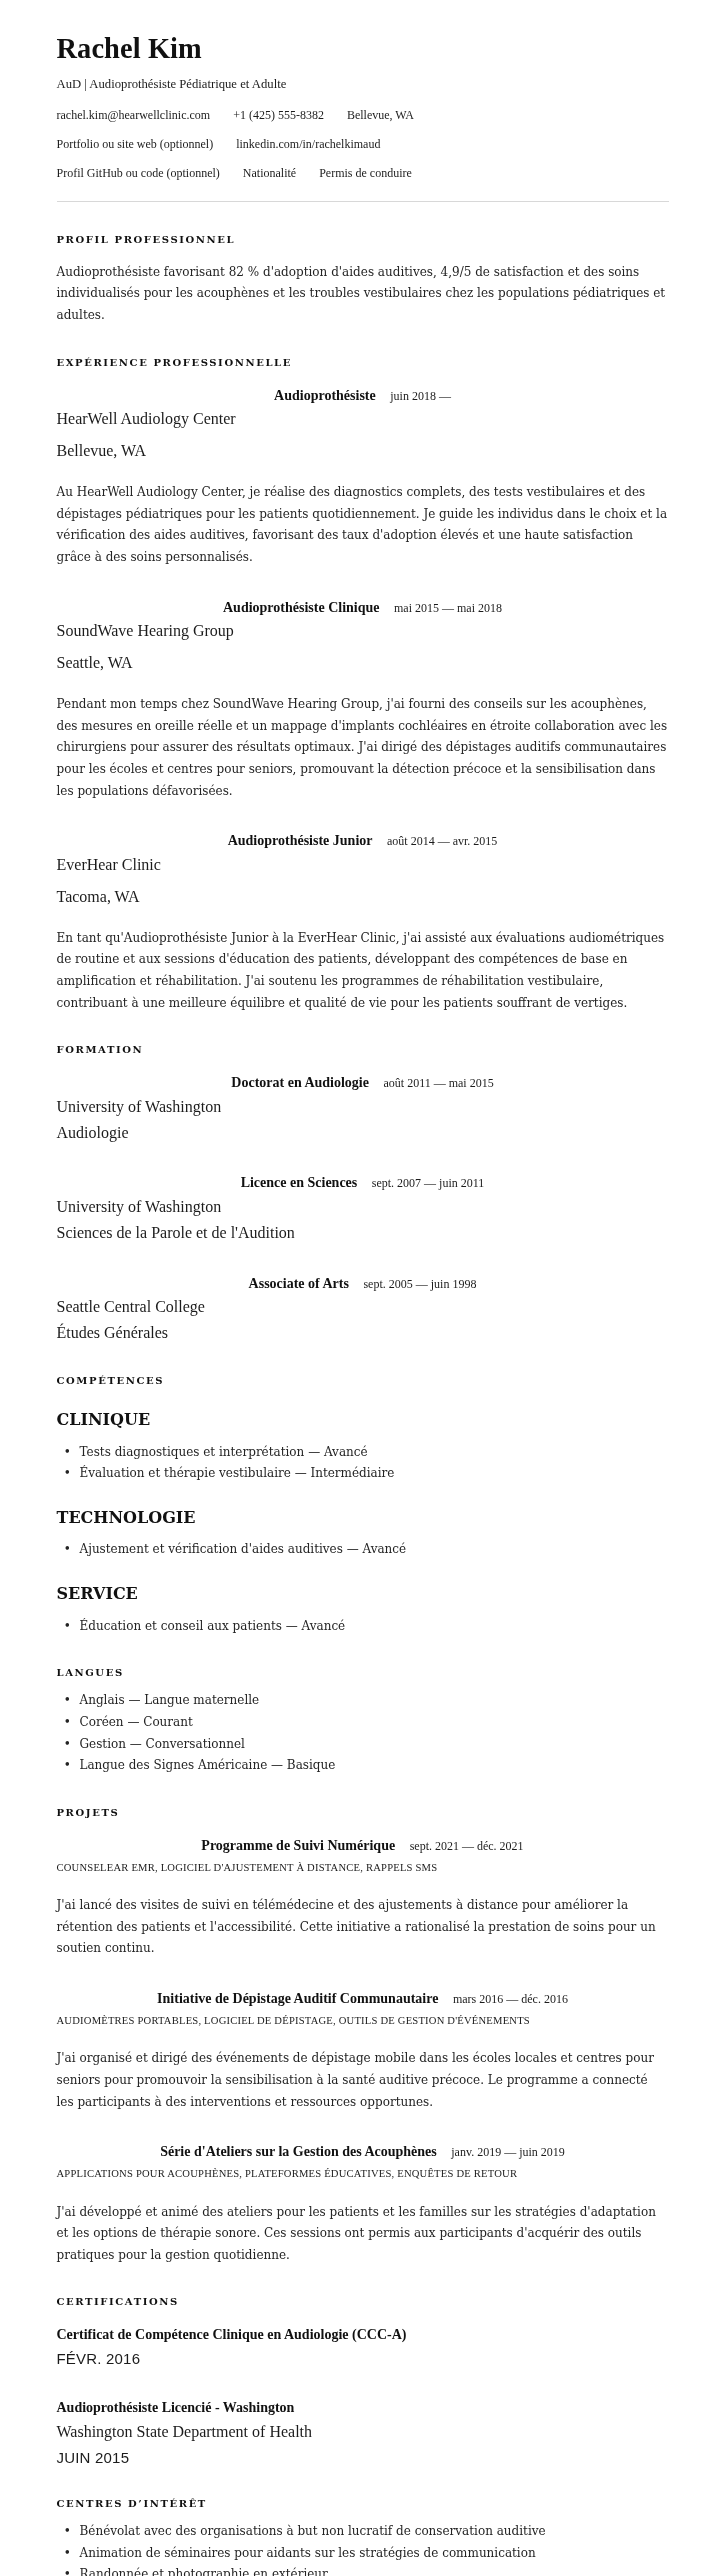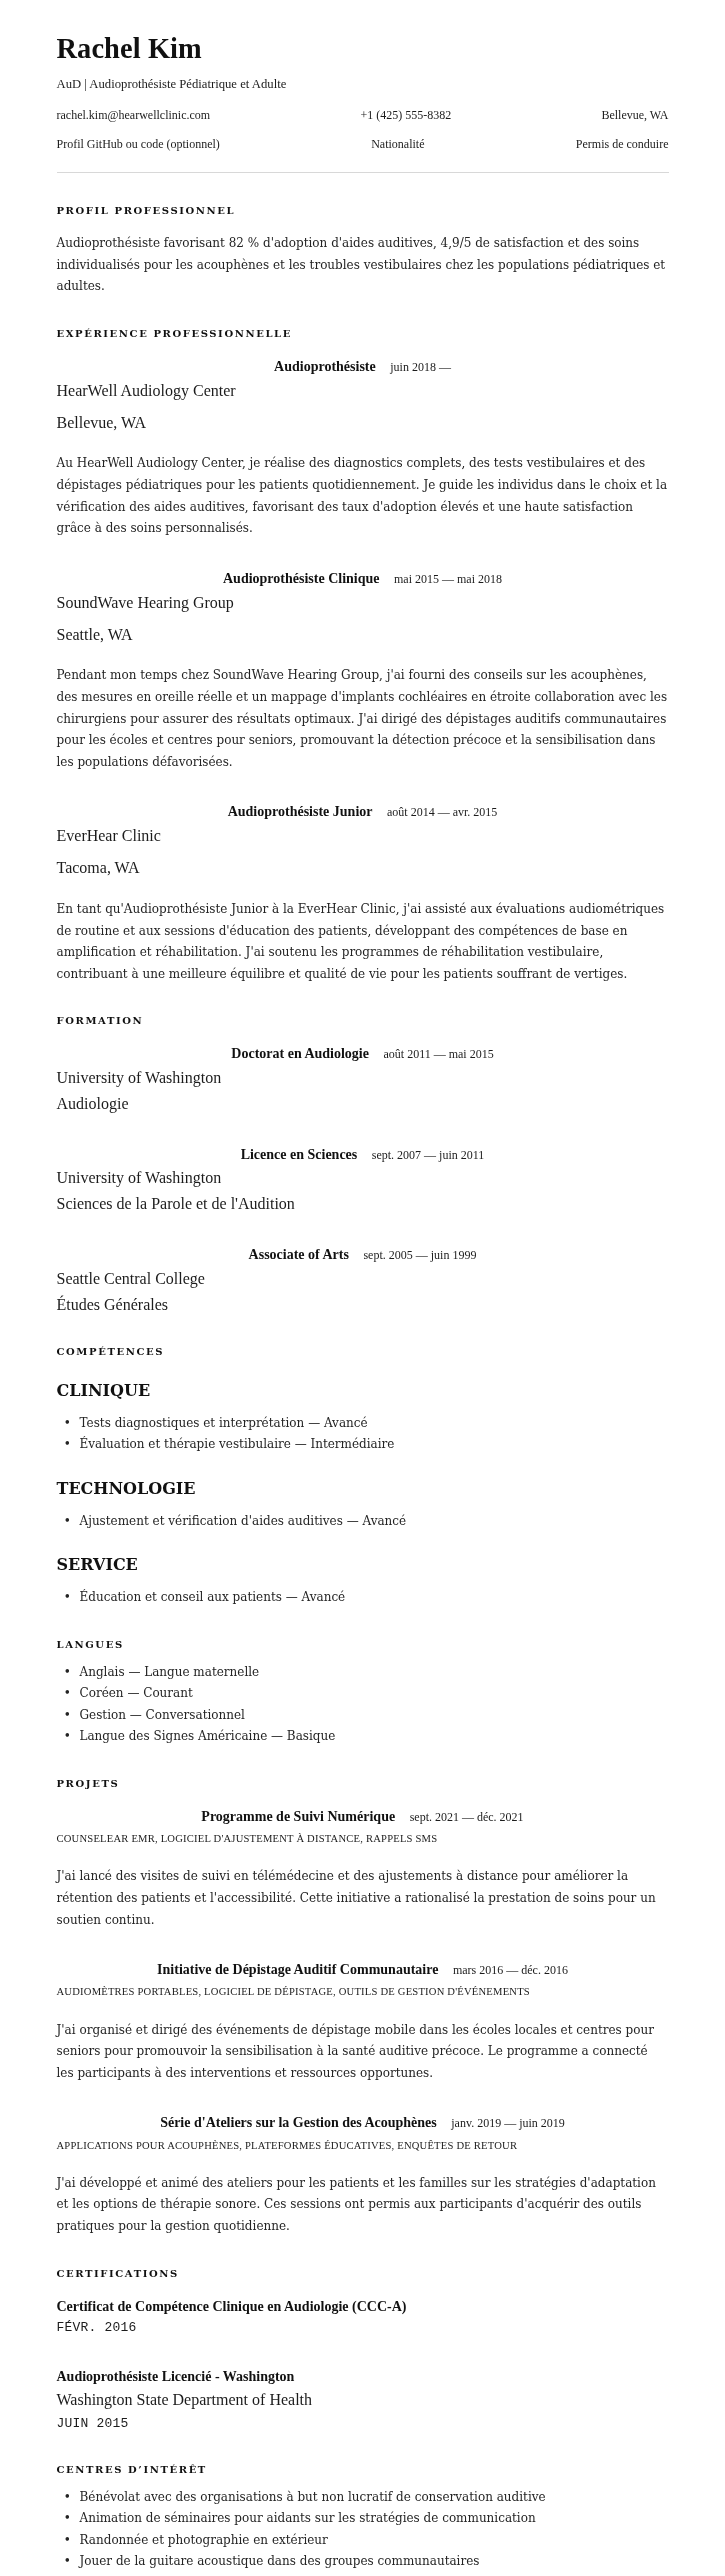--- a/index.html
+++ b/index.html
@@ -30,21 +30,20 @@
     color: #1c1c1c;
   }
   .contact-row {
     display: flex;
     gap: 23px;
     font-family: "Liberation Serif", serif;
     font-size: 12px;
     color: #1c1c1c;
     margin-top: 12px;
     line-height: 1.4;
-    justify-content: space-between;
   }
   hr.header-rule {
     border: none;
     border-top: 0.6px solid #d8d8d8;
     margin: 19.4px 0 0 0;
   }
   
   .sec-heading {
     font-family: "DejaVu Serif", serif;
     font-size: 10px;
@@ -95,22 +94,22 @@
   .desc { margin-top: 19.4px; }
   .tools-line {
     font-family: "Liberation Serif", serif;
     font-size: 10.6px;
     letter-spacing: 0.2px;
     color: #1c1c1c;
     margin: 6px 0 0 0;
     line-height: 1.4;
   }
   .cert-date-line {
-    font-family: Liberation Mono, monospace;
-    font-size: 13px;
+    font-family: Liberation Sans, sans-serif;
+    font-size: 15px;
     letter-spacing: 0.2px;
     color: #1c1c1c;
     margin: 3.6px 0 0 0;
     line-height: 1.4;
   }
   
   .group-heading {
     font-family: "DejaVu Serif", serif;
     font-size: 16px;
     font-weight: 700;
@@ -146,20 +145,24 @@
   <header>
     <h1 class="name">Rachel Kim</h1>
     <p class="subtitle">AuD | Audioprothésiste Pédiatrique et Adulte</p>
 
     <div class="contact-row">
       <span>rachel.kim@hearwellclinic.com</span>
       <span>+1 (425) 555-8382</span>
       <span>Bellevue, WA</span>
     </div>
     <div class="contact-row">
+      <span>Portfolio ou site web (optionnel)</span>
+      <span>linkedin.com/in/rachelkimaud</span>
+    </div>
+    <div class="contact-row">
       <span>Profil GitHub ou code (optionnel)</span>
       <span>Nationalité</span>
       <span>Permis de conduire</span>
     </div>
   </header>
 
   <hr class="header-rule">
 
   <section>
     <h2 class="sec-heading first">PROFIL PROFESSIONNEL</h2>
@@ -217,21 +220,21 @@
         <h3 class="entry-title">Licence en Sciences</h3>
         <span class="entry-dates">sept. 2007 — juin 2011</span>
       </div>
       <p class="line">University of Washington</p>
       <p class="line">Sciences de la Parole et de l'Audition</p>
     </div>
 
     <div class="entry">
       <div class="entry-head">
         <h3 class="entry-title">Associate of Arts</h3>
-        <span class="entry-dates">sept. 2005 — juin 1999</span>
+        <span class="entry-dates">sept. 2005 — juin 1998</span>
       </div>
       <p class="line">Seattle Central College</p>
       <p class="line">Études Générales</p>
     </div>
   </section>
 
   <section>
     <h2 class="sec-heading">COMPÉTENCES</h2>
 
     <h3 class="group-heading">CLINIQUE</h3>

